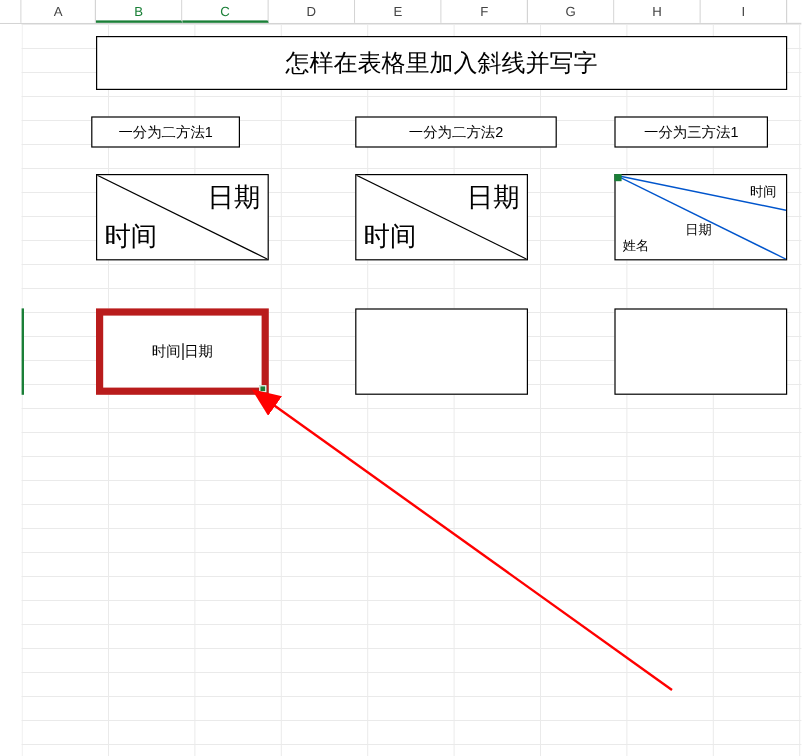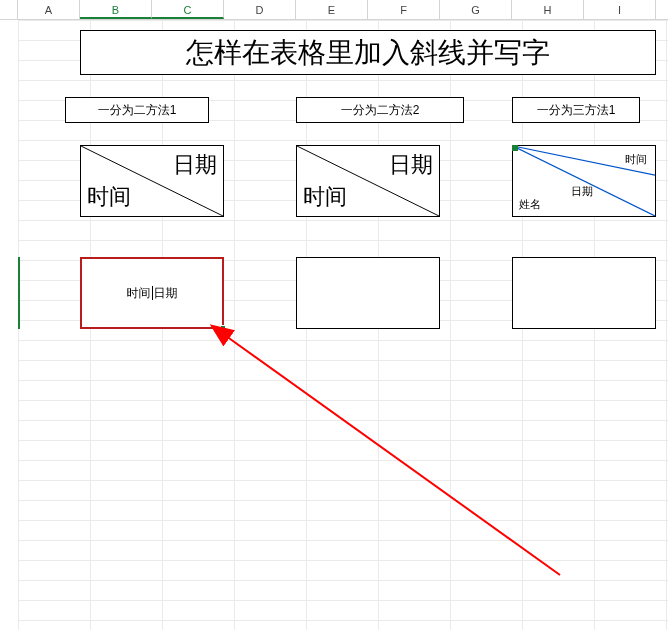--- a/index.html
+++ b/index.html
@@ -55,21 +55,21 @@
       position: absolute;
       top: 10px;
       left: 62px;
       width: 576px;
       height: 45px;
       border: 1px solid #000;
       background: #fff;
       display: flex;
       align-items: center;
       justify-content: center;
-      font-size: 28px;
+      font-size: 20px;
       font-family: "SimSun", serif;
     }
     .method-label {
       position: absolute;
       height: 26px;
       border: 1px solid #000;
       background: #fff;
       display: flex;
       align-items: center;
       justify-content: center;
@@ -122,21 +122,21 @@
       position: absolute;
       width: 144px;
       height: 72px;
       border: 1px solid #000;
       background: #fff;
     }
     .selected-cell {
       position: absolute;
       width: 144px;
       height: 72px;
-      border: 2px solid #b91c1c;
+      border: 6px solid #b91c1c;
       background: #fff;
       display: flex;
       align-items: center;
       justify-content: center;
     }
     .selected-cell .inner-text {
       font-size: 12px;
       position: relative;
     }
     .selected-cell .fill-handle {
@@ -189,21 +189,21 @@
 <div class="bg-grid"></div>
 
 <div class="content">
 
   <div class="row-sel-marker" style="top:237px"></div>
 
   <div class="title-cell">
     <span>怎样在表格里加入斜线并写字</span>
   </div>
 
-  <div class="method-label" style="top:77px; left:47px; width:144px">
+  <div class="method-label" style="top:77px; left:58px; width:124px">
     <span>一分为二方法1</span>
   </div>
   <div class="method-label" style="top:77px; left:278px; width:168px">
     <span>一分为二方法2</span>
   </div>
   <div class="method-label" style="top:77px; left:494px; width:128px">
     <span>一分为三方法1</span>
   </div>
 
   <div class="diag-cell" style="top:125px; left:62px">

